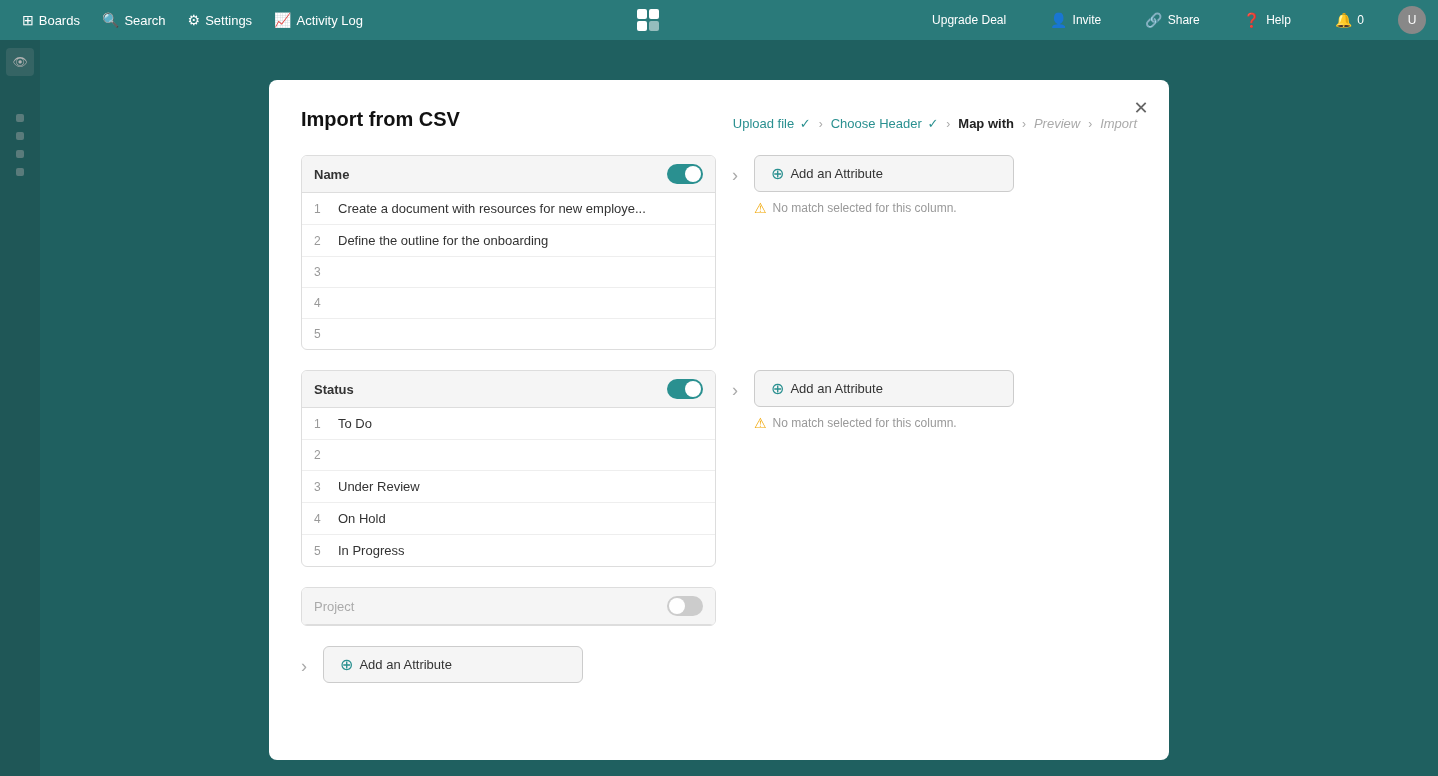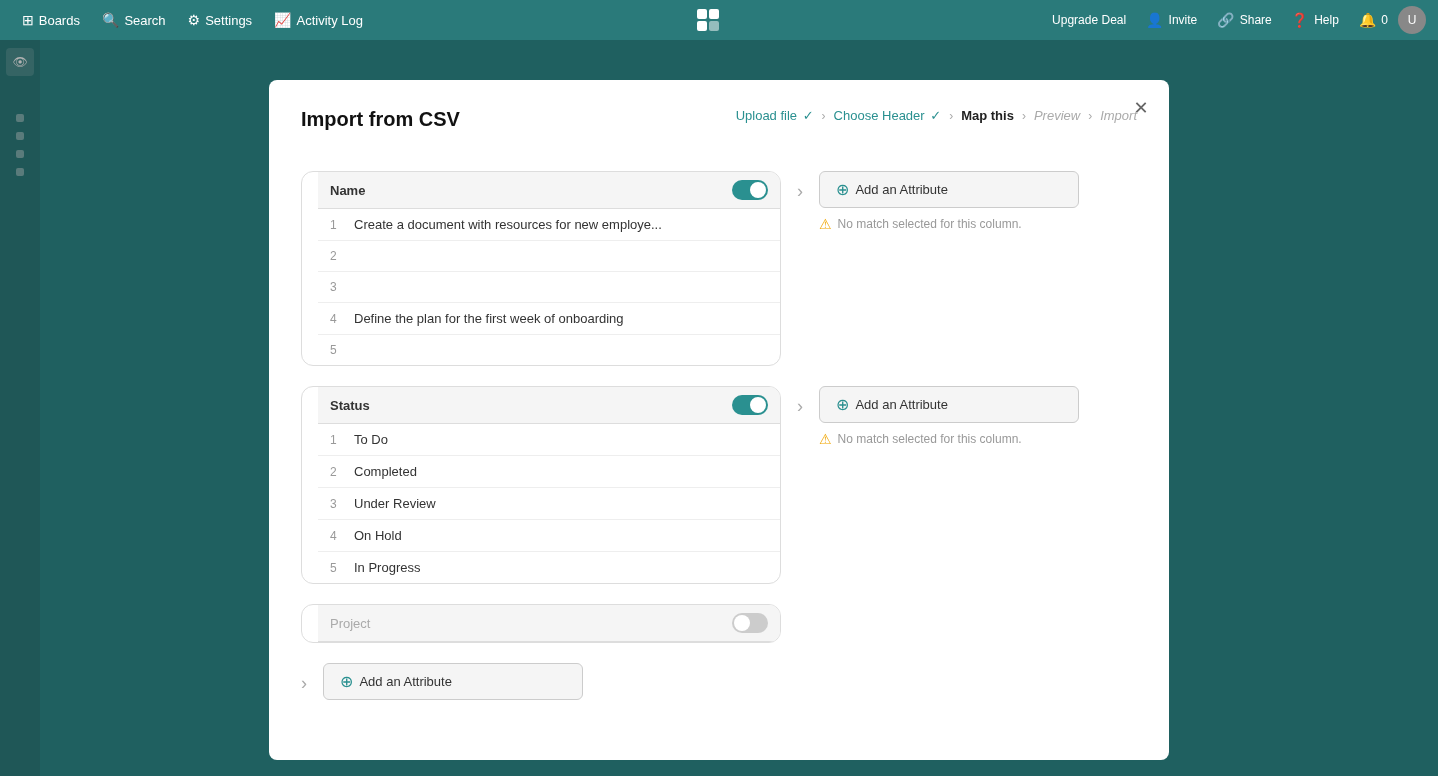--- a/index.html
+++ b/index.html
@@ -5,21 +5,21 @@
     * { box-sizing: border-box; margin: 0; padding: 0; }
     body { font-family: -apple-system, BlinkMacSystemFont, 'Segoe UI', sans-serif; background: #2d7d7d; overflow: hidden; }
 
     
     .topnav {
       display: flex; align-items: center; height: 40px;
       background: #2a7a7a; padding: 0 12px; gap: 4px;
     }
     .topnav-left { display: flex; align-items: center; gap: 2px; }
     .topnav-center { flex: 1; display: flex; justify-content: center; align-items: center; }
-    .topnav-right { display: flex; align-items: center; gap: 0; }
+    .topnav-right { display: flex; align-items: center; gap: 24px; }
     .nav-item {
       display: flex; align-items: center; gap: 5px;
       color: #fff; font-size: 13px; padding: 4px 10px;
       border-radius: 4px; cursor: pointer; white-space: nowrap;
     }
     .nav-icon { font-size: 14px; }
     .logo-box { width: 36px; height: 36px; display: flex; align-items: center; justify-content: center; }
     .logo-svg { width: 28px; height: 28px; }
     .topnav-right .nav-item { font-size: 12px; }
     .avatar { width: 28px; height: 28px; border-radius: 50%; background: #888; overflow: hidden; display: flex; align-items: center; justify-content: center; color: white; font-size: 12px; }
@@ -49,29 +49,29 @@
       position: relative; padding: 28px 32px; overflow-y: auto; max-height: 700px;
     }
     .modal-close {
       position: absolute; top: 16px; right: 16px;
       width: 24px; height: 24px; background: none; border: none;
       font-size: 18px; cursor: pointer; color: #666; display: flex; align-items: center; justify-content: center;
       border-radius: 4px;
     }
 
     
-    .modal-header { display: flex; align-items: flex-start; justify-content: space-between; margin-bottom: 40px; }
+    .modal-header { display: flex; align-items: flex-end; justify-content: space-between; margin-bottom: 24px; }
     .modal-title { font-size: 20px; font-weight: 600; color: #111; }
     .modal-breadcrumb { display: flex; align-items: center; gap: 8px; font-size: 13px; }
     .bc-step { color: #2a9090; font-weight: 500; cursor: pointer; }
     .bc-step.active { color: #222; font-weight: 600; cursor: default; }
     .bc-step.inactive { color: #aaa; font-style: italic; }
     .bc-arrow { color: #aaa; font-size: 12px; }
     .bc-check { color: #2a9090; margin-left: 2px; }
-    .table-block { border: 1px solid #ddd; border-radius: 12px; overflow: hidden; width: 480px; padding-left: 16px; }
+    .table-block { border: 1px solid #ddd; border-radius: 6px; overflow: hidden; width: 415px; }
     .table-header-row {
       display: flex; align-items: center; justify-content: space-between;
       background: #f5f5f5; padding: 8px 12px; border-bottom: 1px solid #ddd;
     }
     .table-header-label { font-size: 13px; font-weight: 600; color: #333; }
     .toggle-switch {
       width: 36px; height: 20px; border-radius: 10px; background: #2a9090;
       position: relative; cursor: pointer;
     }
     .toggle-switch.off { background: #ccc; }
@@ -187,21 +187,21 @@
         <div class="modal-breadcrumb">
           <span class="bc-step">
             <span>Upload file</span><span class="bc-check"> ✓</span>
           </span>
           <span class="bc-arrow">›</span>
           <span class="bc-step">
             <span>Choose Header</span><span class="bc-check"> ✓</span>
           </span>
           <span class="bc-arrow">›</span>
           <span class="bc-step active">
-            <span>Map this</span>
+            <span>Map with</span>
           </span>
           <span class="bc-arrow">›</span>
           <span class="bc-step inactive">Preview</span>
           <span class="bc-arrow">›</span>
           <span class="bc-step inactive">Import</span>
         </div>
       </div>
 
       <div class="map-row">
         <div class="table-block">
@@ -210,27 +210,27 @@
             <div class="toggle-switch">
               <div class="toggle-knob"></div>
             </div>
           </div>
           <div class="table-data-row">
             <span class="row-num">1</span>
             <span class="row-text">Create a document with resources for new employe...</span>
           </div>
           <div class="table-data-row">
             <span class="row-num">2</span>
+            <span class="row-text">Define the outline for the onboarding</span>
           </div>
           <div class="table-data-row">
             <span class="row-num">3</span>
           </div>
           <div class="table-data-row">
             <span class="row-num">4</span>
-            <span class="row-text">Define the plan for the first week of onboarding</span>
           </div>
           <div class="table-data-row">
             <span class="row-num">5</span>
           </div>
         </div>
         <span class="map-arrow">›</span>
         <div class="attribute-panel">
           <button class="add-attribute-btn">
             <span class="plus-circle">⊕</span>
             <span>Add an Attribute</span>
@@ -249,21 +249,20 @@
             <div class="toggle-switch">
               <div class="toggle-knob"></div>
             </div>
           </div>
           <div class="table-data-row">
             <span class="row-num">1</span>
             <span class="row-text">To Do</span>
           </div>
           <div class="table-data-row">
             <span class="row-num">2</span>
-            <span class="row-text">Completed</span>
           </div>
           <div class="table-data-row">
             <span class="row-num">3</span>
             <span class="row-text">Under Review</span>
           </div>
           <div class="table-data-row">
             <span class="row-num">4</span>
             <span class="row-text">On Hold</span>
           </div>
           <div class="table-data-row">

